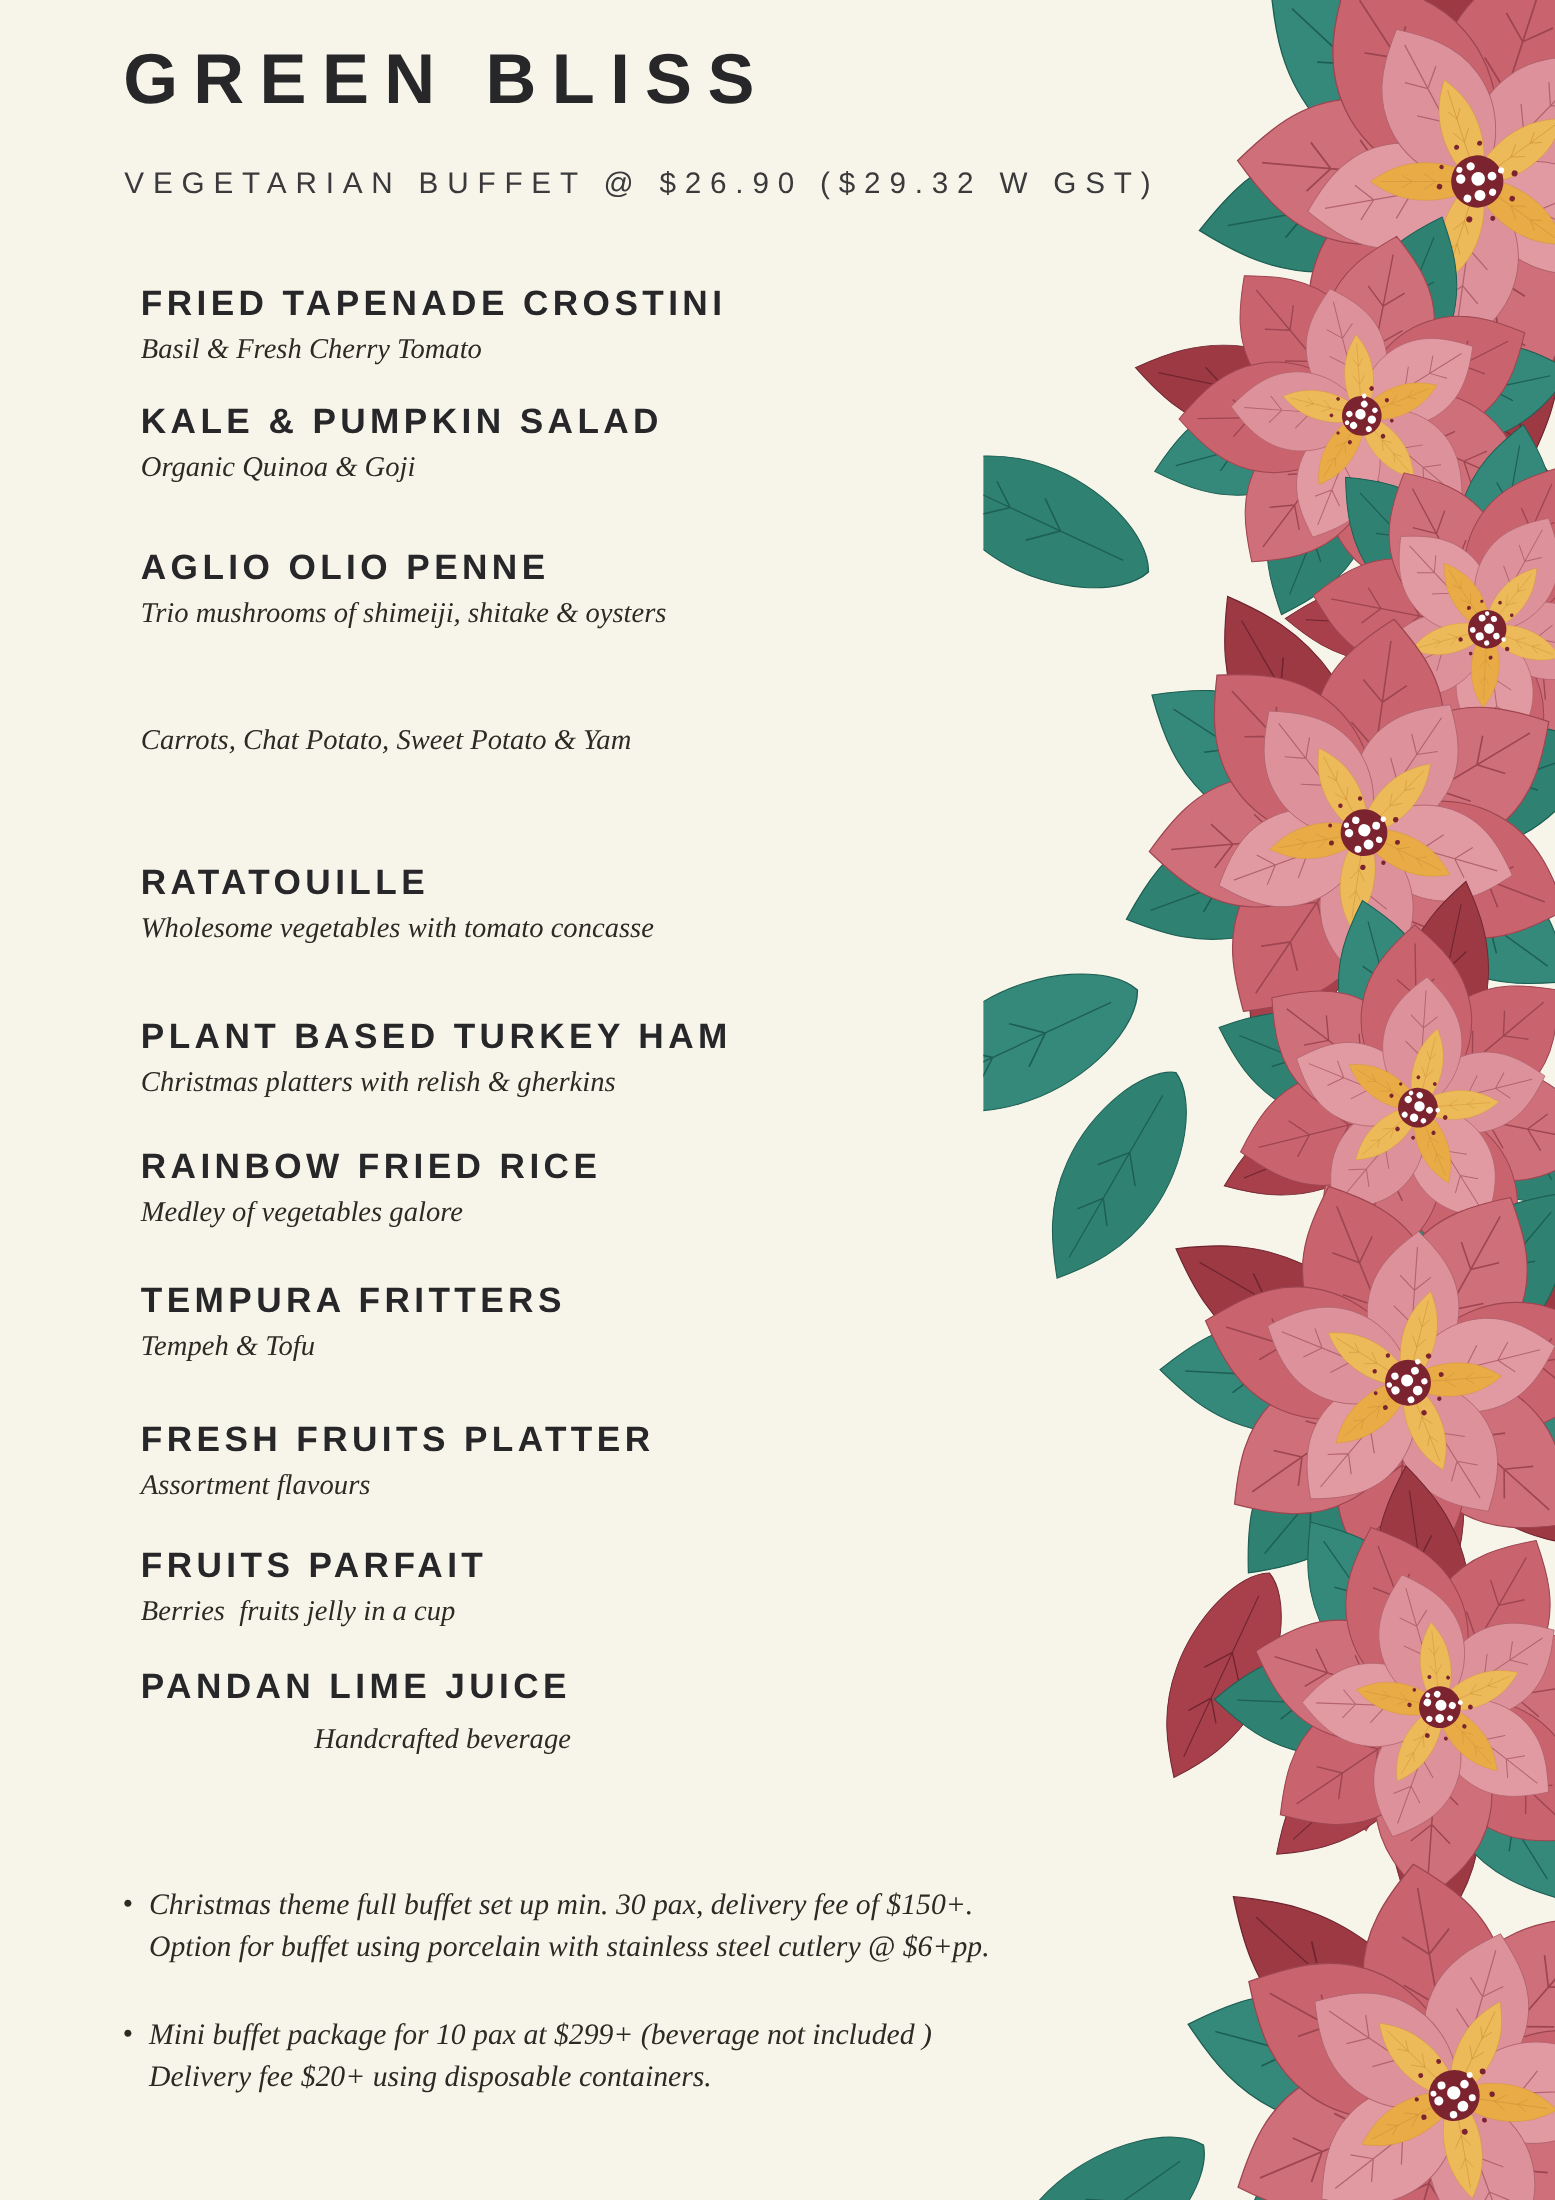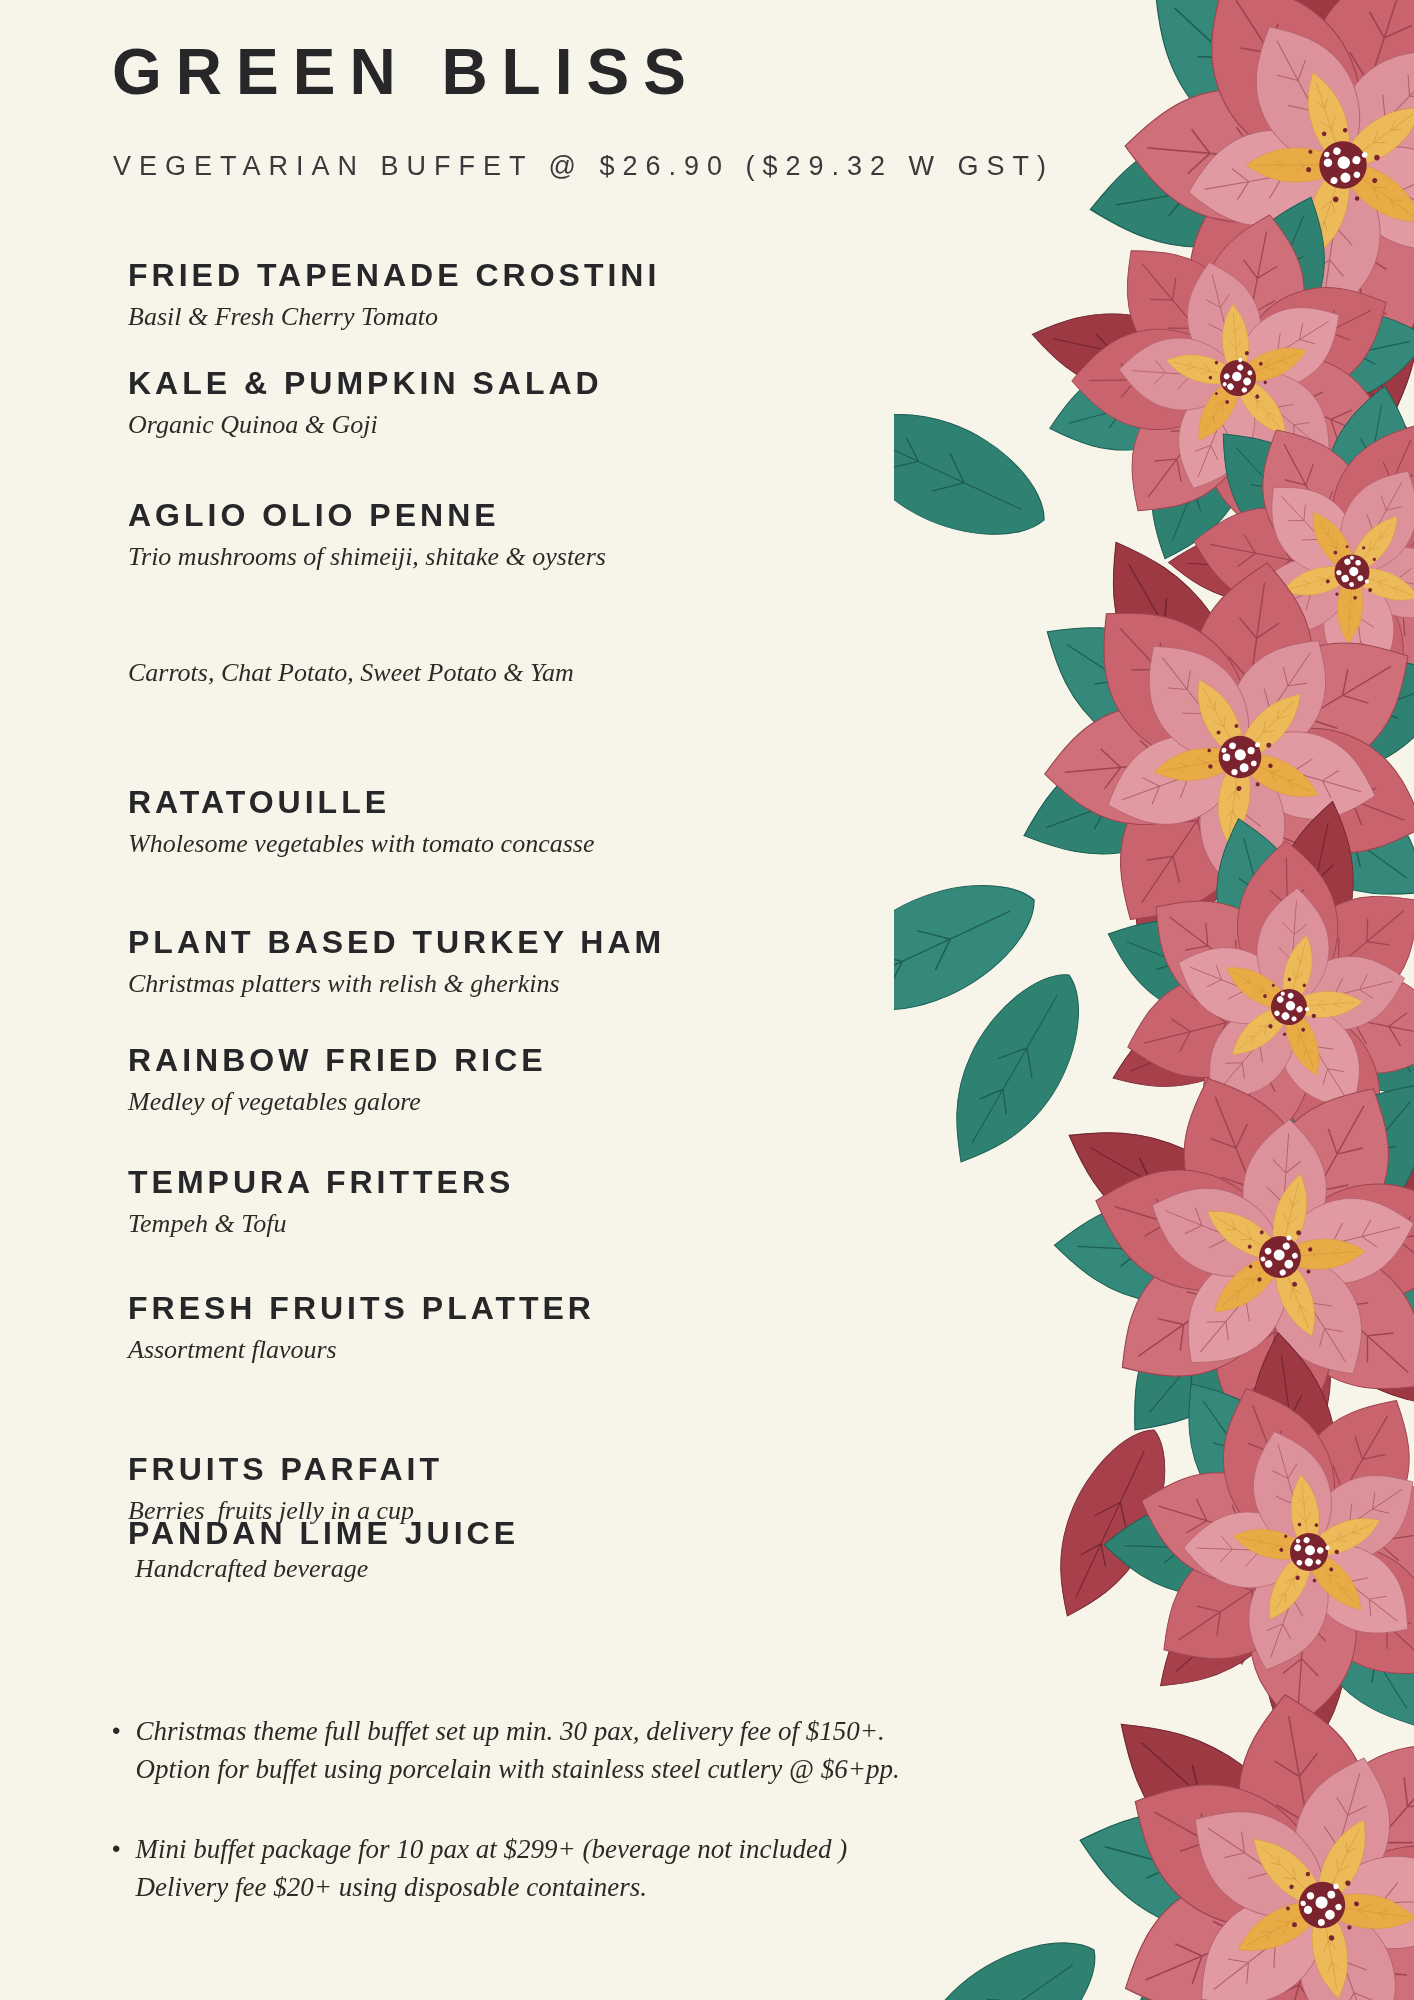--- a/index.html
+++ b/index.html
@@ -56,21 +56,21 @@
   }
   .item-desc {
     margin-top: 10px;
     font-family: "Liberation Serif", serif;
     font-style: italic;
     font-size: 26px;
     line-height: 1.2;
     color: #2c2a25;
     white-space: pre-wrap;
   }
-  .item.last .item-desc { margin-top: 4px; padding-left: 7px; }
+  .item.last .item-desc { margin-top: 16px; padding-left: 7px; text-align: right; }
 
   
   .note {
     position: absolute;
     left: 112px;
     display: flex;
     gap: 15px;
     font-family: "Liberation Serif", serif;
     font-style: italic;
     font-size: 27px;
@@ -204,21 +204,21 @@
     <div class="item-desc">Tempeh &amp; Tofu</div>
   </div>
   <div class="item" style="top:1044px">
     <div class="item-name">RAINBOW FRIED RICE</div>
     <div class="item-desc">Medley of vegetables galore</div>
   </div>
   <div class="item" style="top:1292px">
     <div class="item-name">FRESH FRUITS PLATTER</div>
     <div class="item-desc">Assortment flavours</div>
   </div>
-  <div class="item" style="top:1453px">
+  <div class="item" style="top:1407px">
     <div class="item-name">FRUITS PARFAIT</div>
     <div class="item-desc">Berries  fruits jelly in a cup</div>
   </div>
   <div class="item last" style="top:1517px">
     <div class="item-name">PANDAN LIME JUICE</div>
     <div class="item-desc">Handcrafted beverage</div>
   </div>
 
   <div class="note" style="top:1712px">
     <span class="dot">•</span>

